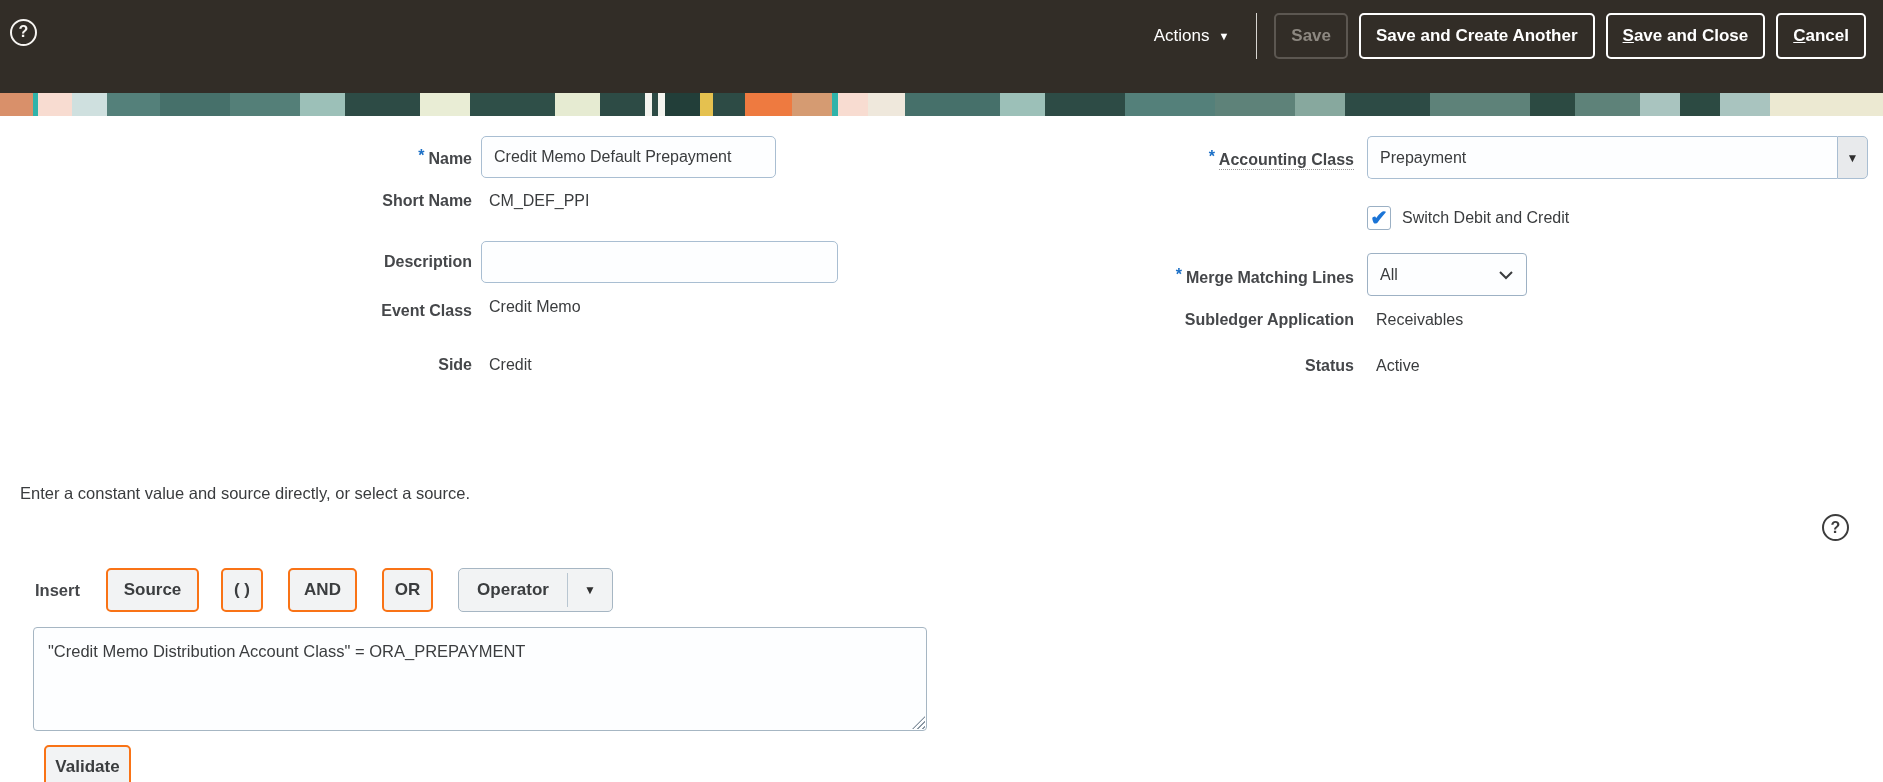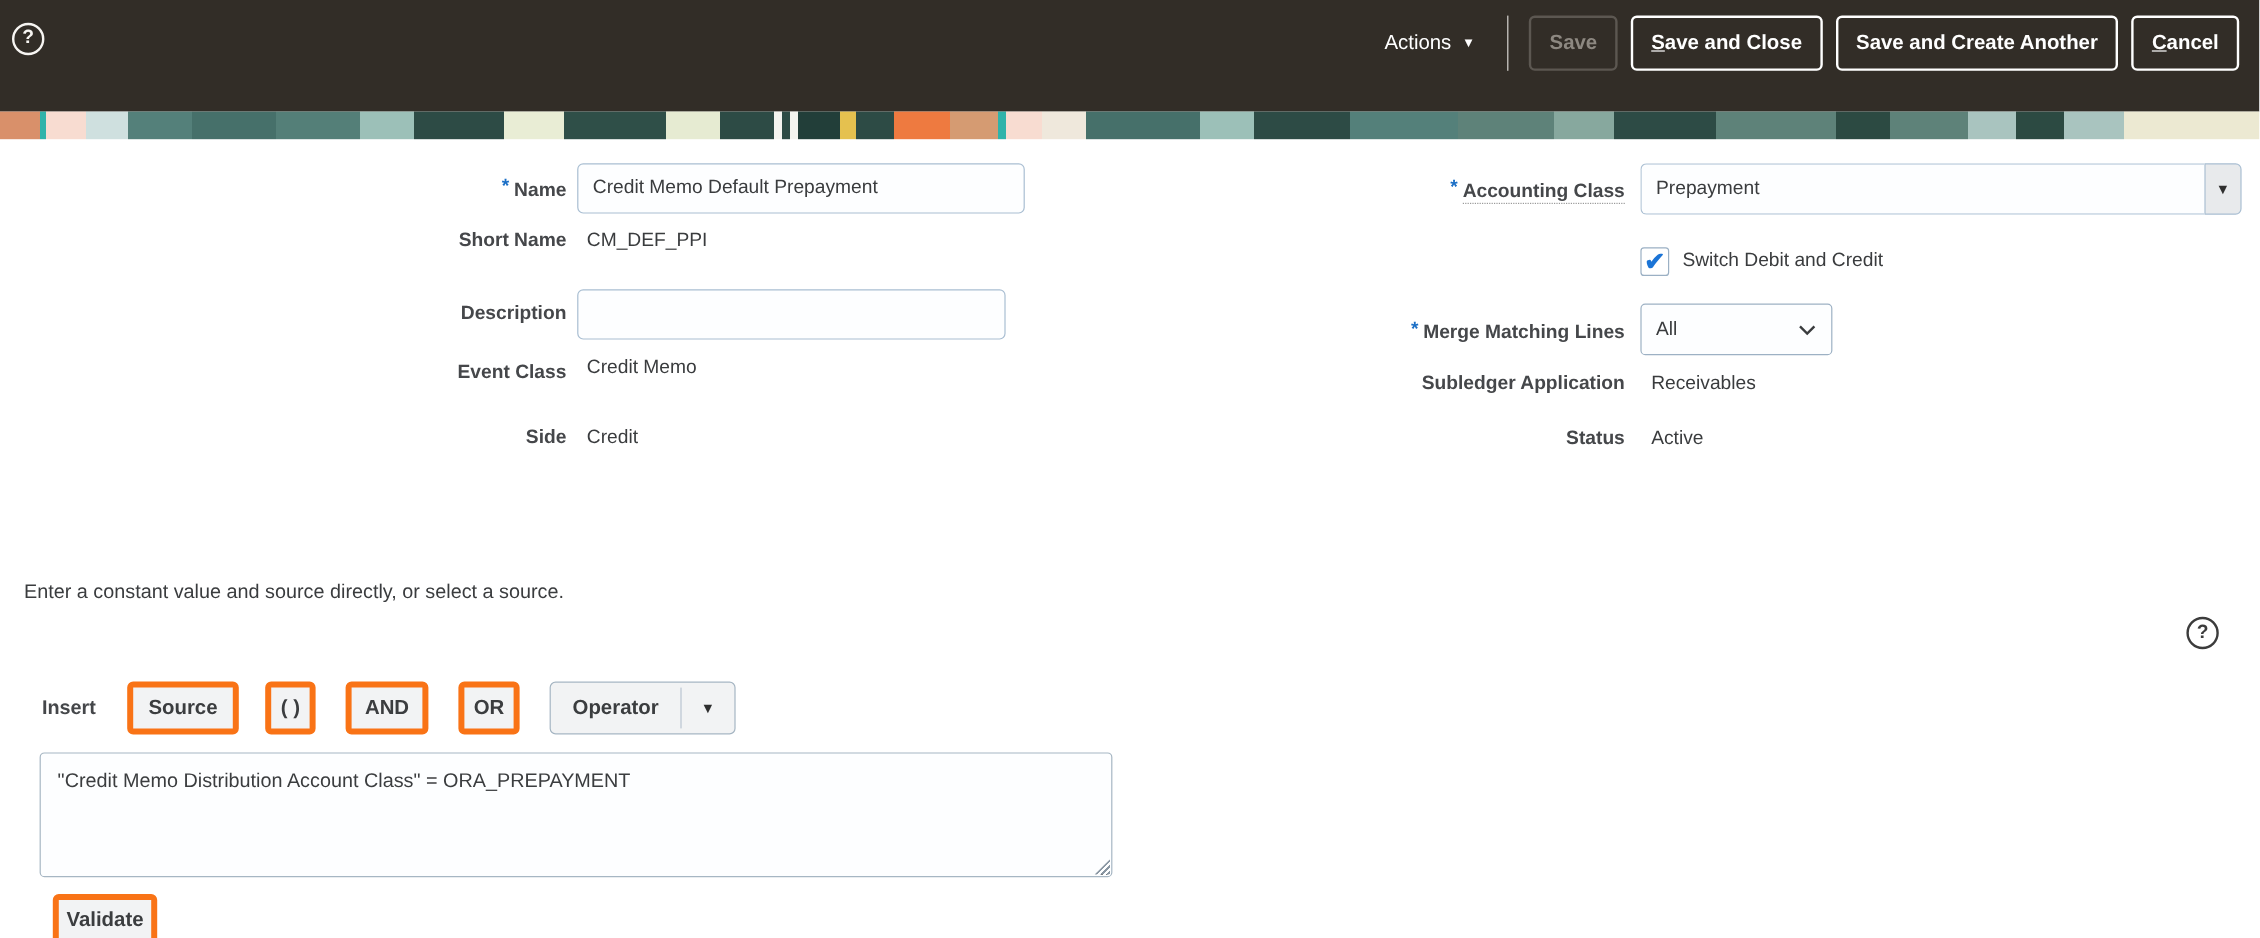--- a/index.html
+++ b/index.html
@@ -121,21 +121,21 @@
   .instruction { position:absolute; left:20px; top:484px; font-size:16.5px; color:#3a3c3e; }
   .panel-help {
     position:absolute; left:1822px; top:514px; width:27px; height:27px;
     border:2px solid #3c3c3c; border-radius:50%; color:#3c3c3c;
     display:flex; align-items:center; justify-content:center;
     font-size:16px; font-weight:700; cursor:pointer;
   }
   .insert-label { position:absolute; left:35px; top:581px; font-weight:700; color:#45474a; font-size:16.5px; }
   .cbtn {
     position:absolute; top:568px; height:44px;
-    background:#f2f3f4; border:5px solid #f97316; border-radius:5px;
+    background:#f2f3f4; border:2px solid #f97316; border-radius:5px;
     display:flex; align-items:center; justify-content:center;
     font-weight:700; font-size:17px; color:#3b3d3f; cursor:pointer;
     font-family:"Liberation Sans", sans-serif;
   }
   .split-btn { position:absolute; left:458px; top:568px; width:155px; height:44px;
     background:#f2f3f4; border:1px solid #a6b6c3; border-radius:5px;
     display:flex; align-items:stretch; cursor:pointer; }
   .split-btn .split-text {
     flex:1 1 auto; display:flex; align-items:center; justify-content:center;
     font-weight:700; font-size:17px; color:#3b3d3f;
@@ -170,37 +170,37 @@
     <div class="appbar-right">
       <div class="actions-menu">
         <span>Actions</span>
         <span class="caret">▼</span>
       </div>
       <div class="appbar-sep"></div>
       <button class="hbtn disabled">
         <span>Save</span>
       </button>
       <button class="hbtn">
+        <span>Save and Create Another</span>
+      </button>
+      <button class="hbtn">
         <span class="mnemonic">Save and Close</span>
-      </button>
-      <button class="hbtn">
-        <span>Save and Create Another</span>
       </button>
       <button class="hbtn">
         <span class="mnemonic">Cancel</span>
       </button>
     </div>
   </div>
 
   <div class="banner"></div>
 
   <div class="flabel left-col" style="top:145px;">
     <span class="req">*</span><span>Name</span>
   </div>
-  <input class="tinput" style="left: 481px; top: 136px; width: 373px; height: 42px;" value="Credit Memo Default Prepayment">
+  <input class="tinput" style="left: 481px; top: 136px; width: 295px; height: 42px;" value="Credit Memo Default Prepayment">
 
   <div class="flabel left-col" style="top:190px;">
     <span>Short Name</span>
   </div>
   <div class="fvalue" style="left:489px; top:190px;">CM_DEF_PPI</div>
 
   <div class="flabel left-col" style="top:251px;">
     <span>Description</span>
   </div>
   <input class="tinput" style="left: 481px; top: 241px; width: 357px; height: 42px;" value="">

